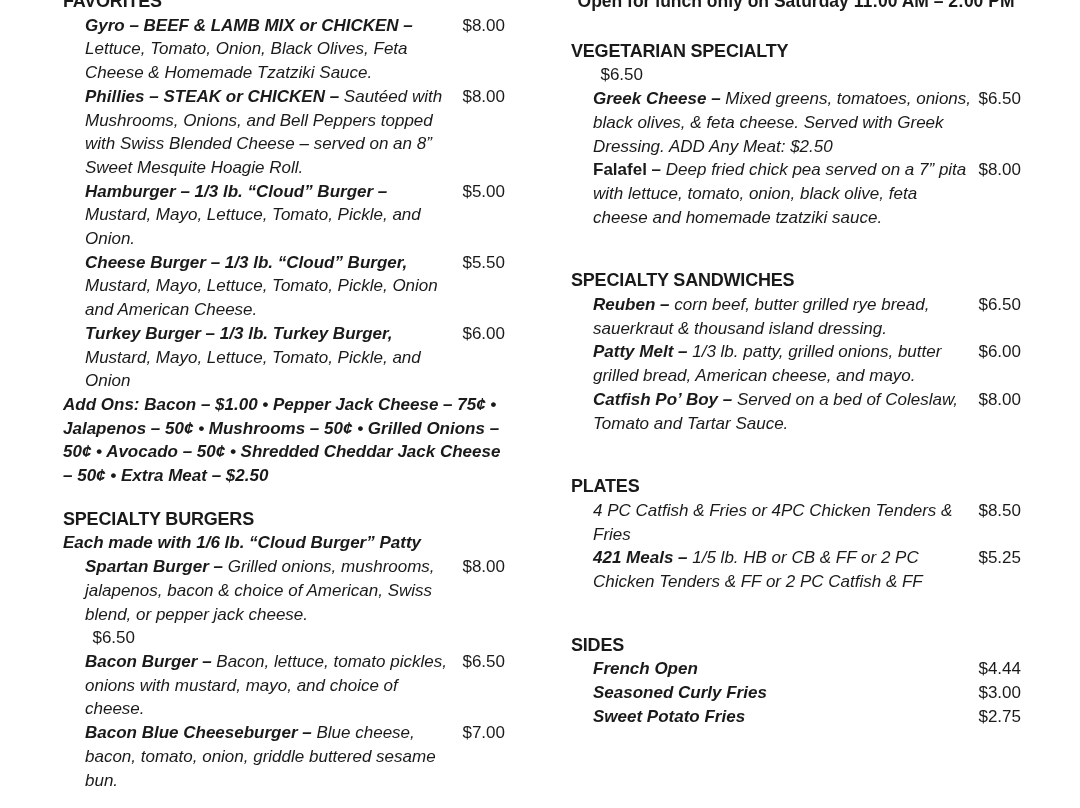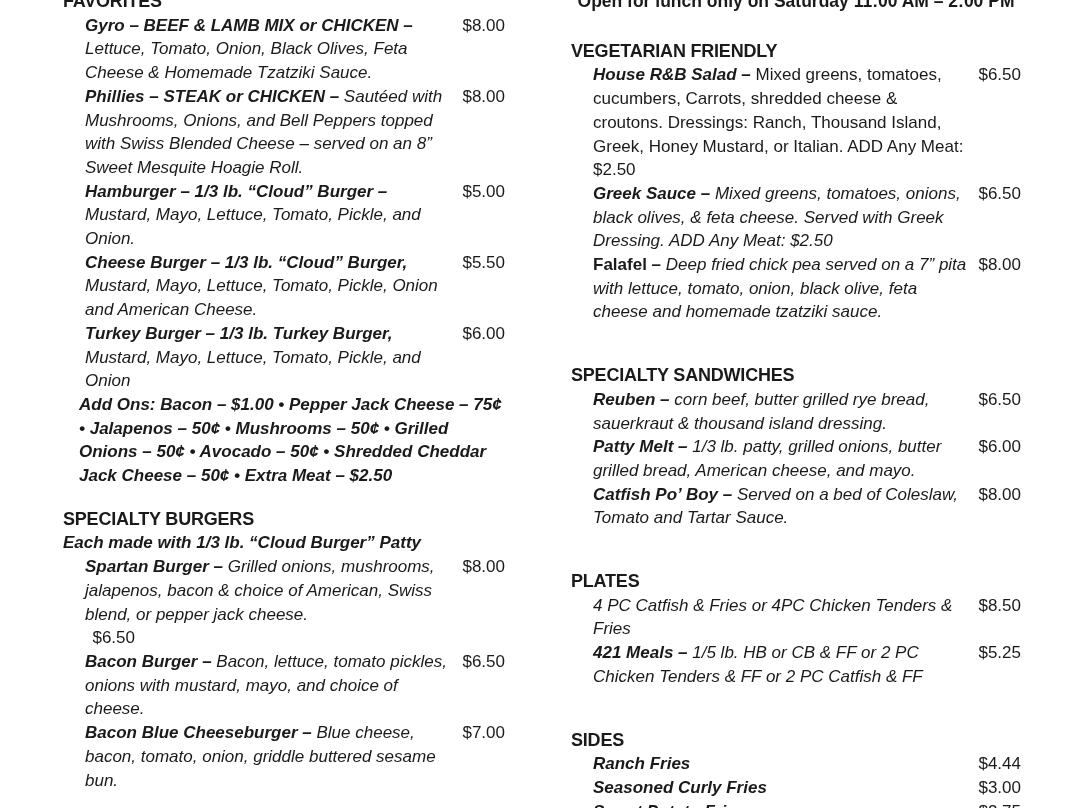--- a/index.html
+++ b/index.html
@@ -12,21 +12,21 @@
   .col{position:absolute;top:-10px;}
   #left-col{left:63px;width:442px;}
   #right-col{left:571px;width:450px;}
   .topline{font-weight:700;font-size:17.5px;text-align:center;}
   .section-heading{font-weight:700;font-size:18px;letter-spacing:-0.2px;}
   .section-note{font-weight:700;font-style:italic;}
   #left-col .section + .section{margin-top:20px;}
   #right-col .section{margin-top:26px;}
   #right-col .section + .section{margin-top:40px;}
   .item-row{display:flex;align-items:flex-start;margin-left:22px;}
-  .item-row.flush{margin-left:16px;}
+  .item-row.flush{margin-left:0;}
   .item-text{flex:1 1 auto;}
   .item-price{flex:0 0 auto;width:50px;text-align:right;white-space:nowrap;}
   .bi{font-weight:700;font-style:italic;}
   .b{font-weight:700;font-style:normal;}
   .i{font-style:italic;}
   .r{font-weight:400;font-style:normal;}
 </style>
 </head>
 <body>
 
@@ -52,21 +52,21 @@
       <div class="item-row">
         <div class="item-text"><span class="bi">Turkey Burger – 1/3 lb. Turkey Burger,</span> <span class="i">Mustard, Mayo, Lettuce, Tomato, Pickle, and Onion</span></div>
         <div class="item-price">$6.00</div>
       </div>
       <div class="item-row flush">
         <div class="item-text"><span class="bi">Add Ons: Bacon – $1.00 • Pepper Jack Cheese – 75¢ • Jalapenos – 50¢ • Mushrooms – 50¢ • Grilled Onions – 50¢ • Avocado – 50¢ • Shredded Cheddar Jack Cheese – 50¢ • Extra Meat – $2.50</span></div>
       </div>
     </div>
     <div class="section">
       <div class="section-heading">SPECIALTY BURGERS</div>
-      <div class="section-note">Each made with 1/3 lb. “Cloud Burger” Patty</div>
+      <div class="section-note">Each made with 1/6 lb. “Cloud Burger” Patty</div>
       <div class="item-row">
         <div class="item-text"><span class="bi">Spartan Burger –</span> <span class="i">Grilled onions, mushrooms, jalapenos, bacon &amp; choice of American, Swiss blend, or pepper jack cheese.</span></div>
         <div class="item-price">$8.00</div>
       </div>
       <div class="item-row">
         <div class="item-price">$6.50</div>
       </div>
       <div class="item-row">
         <div class="item-text"><span class="bi">Bacon Burger –</span> <span class="i">Bacon, lettuce, tomato pickles, onions with mustard, mayo, and choice of cheese.</span></div>
         <div class="item-price">$6.50</div>
@@ -74,27 +74,26 @@
       <div class="item-row">
         <div class="item-text"><span class="bi">Bacon Blue Cheeseburger –</span> <span class="i">Blue cheese, bacon, tomato, onion, griddle buttered sesame bun.</span></div>
         <div class="item-price">$7.00</div>
       </div>
     </div>
   </div>
 
 <div class="col" id="right-col">
   <div class="topline">Open for lunch only on Saturday 11:00 AM – 2:00 PM</div>
 <div class="section">
-      <div class="section-heading">VEGETARIAN FRIENDLY</div>
+      <div class="section-heading">VEGETARIAN SPECIALTY</div>
       <div class="item-row">
-        <div class="item-text"><span class="bi">House R&amp;B Salad –</span> <span class="r">Mixed greens, tomatoes, cucumbers, Carrots, shredded cheese &amp; croutons.  Dressings: Ranch, Thousand Island, Greek, Honey Mustard, or Italian. ADD Any Meat: $2.50</span></div>
         <div class="item-price">$6.50</div>
       </div>
       <div class="item-row">
-        <div class="item-text"><span class="bi">Greek Sauce –</span> <span class="i">Mixed greens, tomatoes, onions, black olives, &amp; feta cheese. Served with Greek Dressing. ADD Any Meat: $2.50</span></div>
+        <div class="item-text"><span class="bi">Greek Cheese –</span> <span class="i">Mixed greens, tomatoes, onions, black olives, &amp; feta cheese. Served with Greek Dressing. ADD Any Meat: $2.50</span></div>
         <div class="item-price">$6.50</div>
       </div>
       <div class="item-row">
         <div class="item-text"><span class="b">Falafel –</span> <span class="i">Deep fried chick pea served on a 7” pita with lettuce, tomato, onion, black olive, feta cheese and homemade tzatziki sauce.</span></div>
         <div class="item-price">$8.00</div>
       </div>
     </div>
     <div class="section">
       <div class="section-heading">SPECIALTY SANDWICHES</div>
       <div class="item-row">
@@ -117,21 +116,21 @@
         <div class="item-price">$8.50</div>
       </div>
       <div class="item-row">
         <div class="item-text"><span class="bi">421 Meals –</span> <span class="i">1/5 lb. HB or CB &amp; FF or 2 PC Chicken Tenders &amp; FF or 2 PC Catfish &amp; FF</span></div>
         <div class="item-price">$5.25</div>
       </div>
     </div>
     <div class="section">
       <div class="section-heading">SIDES</div>
       <div class="item-row">
-        <div class="item-text"><span class="bi">Ranch Fries</span></div>
+        <div class="item-text"><span class="bi">French Open</span></div>
         <div class="item-price">$4.44</div>
       </div>
       <div class="item-row">
         <div class="item-text"><span class="bi">Seasoned Curly Fries</span></div>
         <div class="item-price">$3.00</div>
       </div>
       <div class="item-row">
         <div class="item-text"><span class="bi">Sweet Potato Fries</span></div>
         <div class="item-price">$2.75</div>
       </div>

